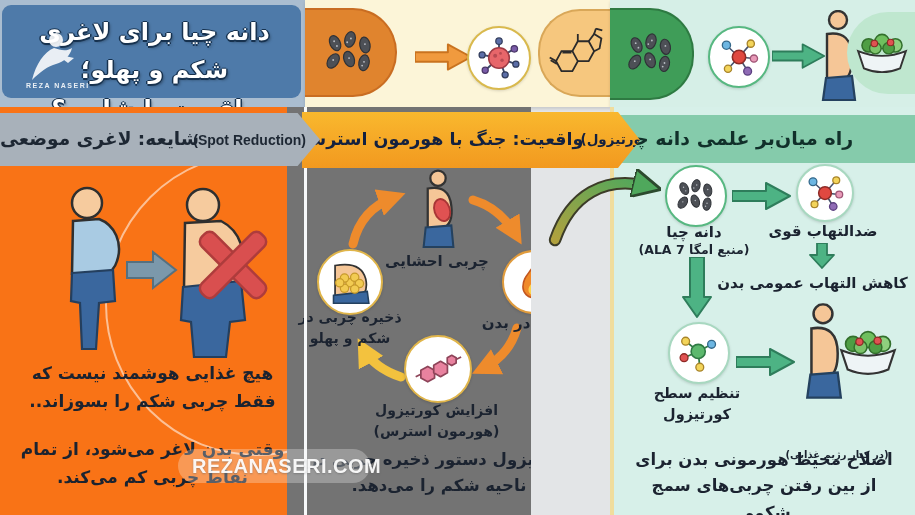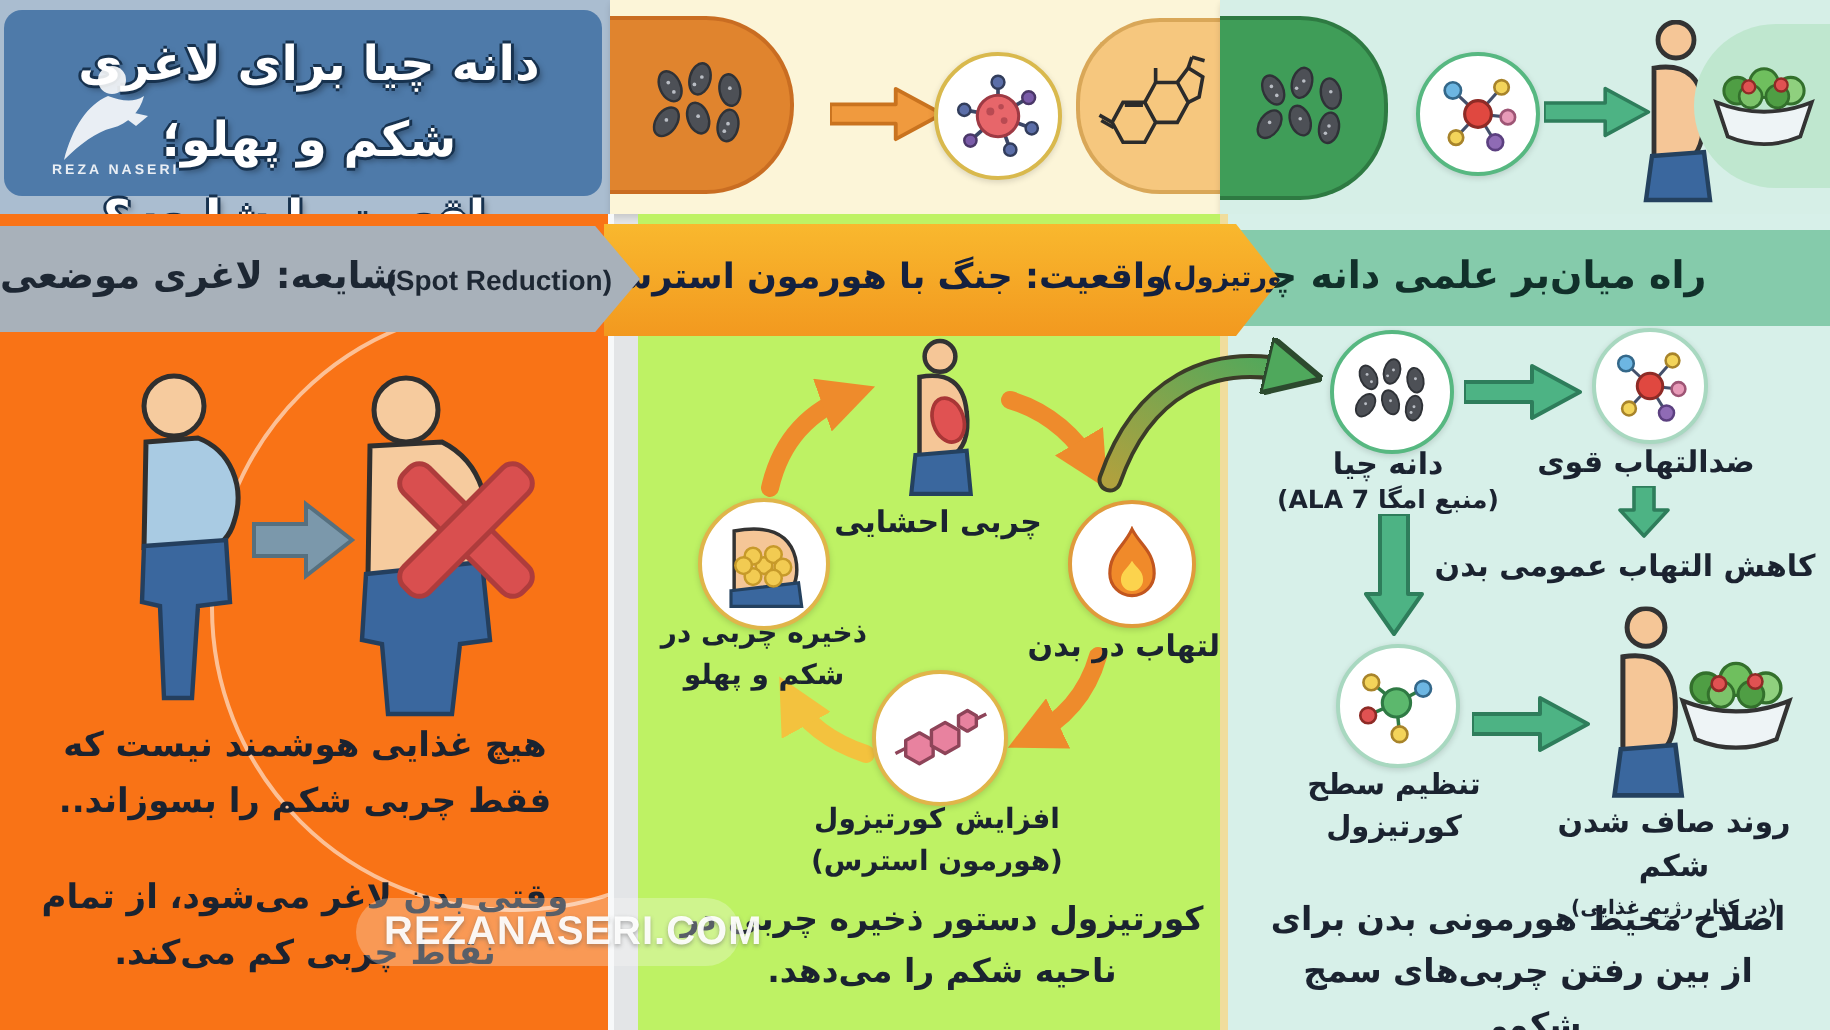--- a/index.html
+++ b/index.html
@@ -5,21 +5,21 @@
   html,body{margin:0;padding:0;}
   #canvas{
     position:relative; width:915px; height:515px; overflow:hidden;
     font-family:"DejaVu Sans", sans-serif; background:#e3e5e7;
   }
   .abs{position:absolute;}
   .fa{direction:rtl; font-weight:bold; color:#1b2330; text-align:center;
       white-space:pre-line; line-height:1.45;}
   .col{position:absolute; top:107px; height:408px; overflow:hidden;}
   #col-left{left:0; width:305px; background:#f97316;}
-  #col-mid{left:319px; width:305px; background:#bef264;}
+  #col-mid{left:287px; width:244px; background:#737373;}
   #col-right{left:610px; width:305px; background:#d7f0e9;}
   .divider{position:absolute; top:107px; height:408px;}
   .circle{position:absolute; background:#fff; border-radius:50%;
       display:flex; align-items:center; justify-content:center;
       box-shadow:0 1px 3px rgba(0,0,0,.15);}
   .ribbon{position:absolute; display:flex; flex-direction:row;
       align-items:center; justify-content:space-between;}
   .blob{position:absolute; display:flex; align-items:center; justify-content:center;}
   .hdr{position:absolute; top:0; height:107px; box-shadow:0 2px 3px rgba(0,0,0,.12);}
   svg{display:block;}
@@ -339,21 +339,20 @@
 کورتیزول</div>
     <svg class="abs" style="left:126px; top:240px;" width="60" height="30" viewBox="0 0 60 30">
       <polygon points="0,10 34,10 34,2 58,15 34,28 34,20 0,20" fill="#4db384" stroke="#2e7d5b" stroke-width="2" stroke-linejoin="round"></polygon>
     </svg>
     <svg class="abs" style="left:192px; top:196px;" width="42" height="97" viewBox="0 0 40 92">
         <use href="#sym-person" xlink:href="#sym-person"></use>
       </svg>
     <svg class="abs" style="left:228px; top:222px;" width="60" height="47" viewBox="0 0 56 44">
         <use href="#sym-salad" xlink:href="#sym-salad"></use>
       </svg>
-    <div class="abs fa" style="left:152px; top:294px; width:150px; font-size:15px;">روند صاف شدن شکم</div>
     <div class="abs fa" style="left:152px; top:313px; width:150px; font-size:10px;margin-top:28px;">(در کنار رژیم غذایی)</div>
     <div class="abs fa" style="left:20px; top:340px; width:268px; font-size:16.5px; line-height:1.6;">اصلاح محیط هورمونی بدن برای
 از بین رفتن چربی‌های سمج شکمی</div>
   </div>
 
   <div class="divider" style="left:304px; width:3px; background:#f7f9fa;"></div>
 
   <div class="ribbon" style="left:620px; top:115px; width:295px; height:48px; background:#85cbab; z-index:3;">
     <div class="fa" style="font-size:19px; color:#11302a;">راه میان‌بر علمی دانه چیا</div>
   </div>

